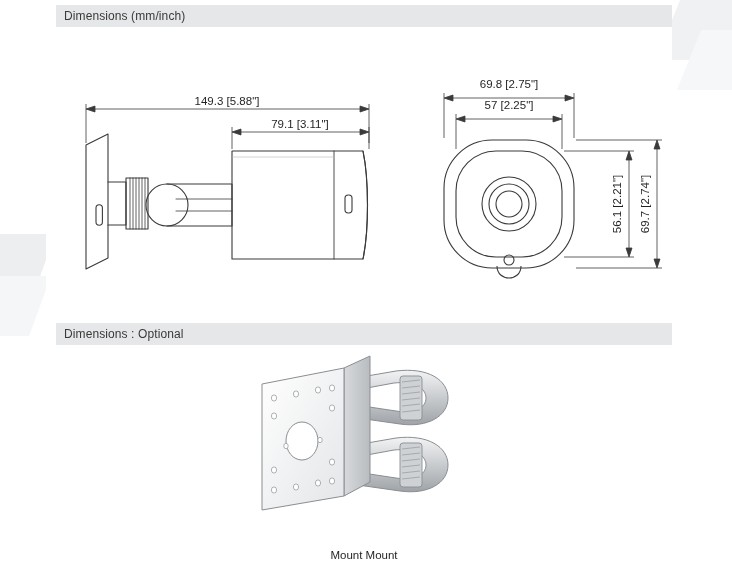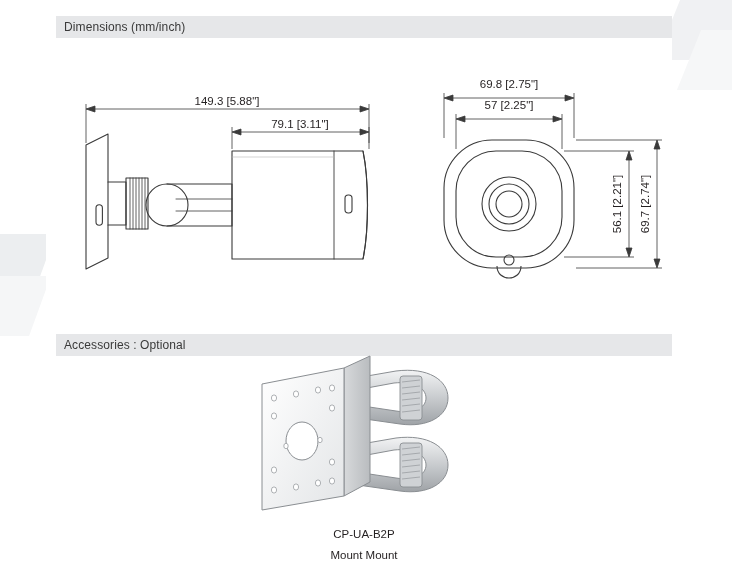--- a/index.html
+++ b/index.html
@@ -77,21 +77,20 @@
   }
 
   .section-bar {
     position: absolute;
     left: 56px;
     width: 616px;
     height: 22px;
     background: #e6e7e9;
     display: flex;
     align-items: center;
-    margin-top: 11px;
   }
   .section-bar .bar-label {
     font-size: 12px;
     color: #3a3a3a;
     padding-left: 8px;
     letter-spacing: 0.1px;
   }
   #dimensions-bar { top: 5px; }
   #accessories-bar { top: 323px; }
 
@@ -233,21 +232,21 @@
       <polygon points="601,238 598,229 604,229"></polygon>
     </g>
     <text class="dimtext" x="453" y="58" text-anchor="middle">69.8 [2.75"]</text>
     <text class="dimtext" x="453" y="79" text-anchor="middle">57 [2.25"]</text>
     <text class="dimtext" x="565" y="174" text-anchor="middle" transform="rotate(-90 565 174)">56.1 [2.21"]</text>
     <text class="dimtext" x="593" y="174" text-anchor="middle" transform="rotate(-90 593 174)">69.7 [2.74"]</text>
   </svg>
 </div>
 
 <div class="section-bar" id="accessories-bar">
-  <span class="bar-label">Accessories : Optional</span>
+  <span class="bar-label">Dimensions : Optional</span>
 </div>
 
 <div class="accessory-area">
   <svg width="616" height="175" viewBox="0 0 616 175">
     <defs>
       <linearGradient id="plate-grad" x1="0" y1="0" x2="1" y2="1">
         <stop offset="0%" stop-color="#ffffff"></stop>
         <stop offset="100%" stop-color="#e3e5e7"></stop>
       </linearGradient>
       <linearGradient id="band-grad" x1="0" y1="0" x2="0" y2="1">
@@ -304,15 +303,14 @@
       <ellipse cx="276" cy="112" rx="2.6" ry="3.1"></ellipse>
       <ellipse cx="218" cy="140" rx="2.6" ry="3.1"></ellipse>
       <ellipse cx="240" cy="137" rx="2.6" ry="3.1"></ellipse>
       <ellipse cx="262" cy="133" rx="2.6" ry="3.1"></ellipse>
       <ellipse cx="276" cy="131" rx="2.6" ry="3.1"></ellipse>
       <ellipse cx="230" cy="96" rx="2.2" ry="2.7"></ellipse>
       <ellipse cx="264" cy="90" rx="2.2" ry="2.7"></ellipse>
     </g>
   </svg>
 
-  <div class="caption" id="accessory-code">CP-UA-B2P</div>
   <div class="caption" id="accessory-name">Mount Mount</div>
 </div>
 
 </body></html>

